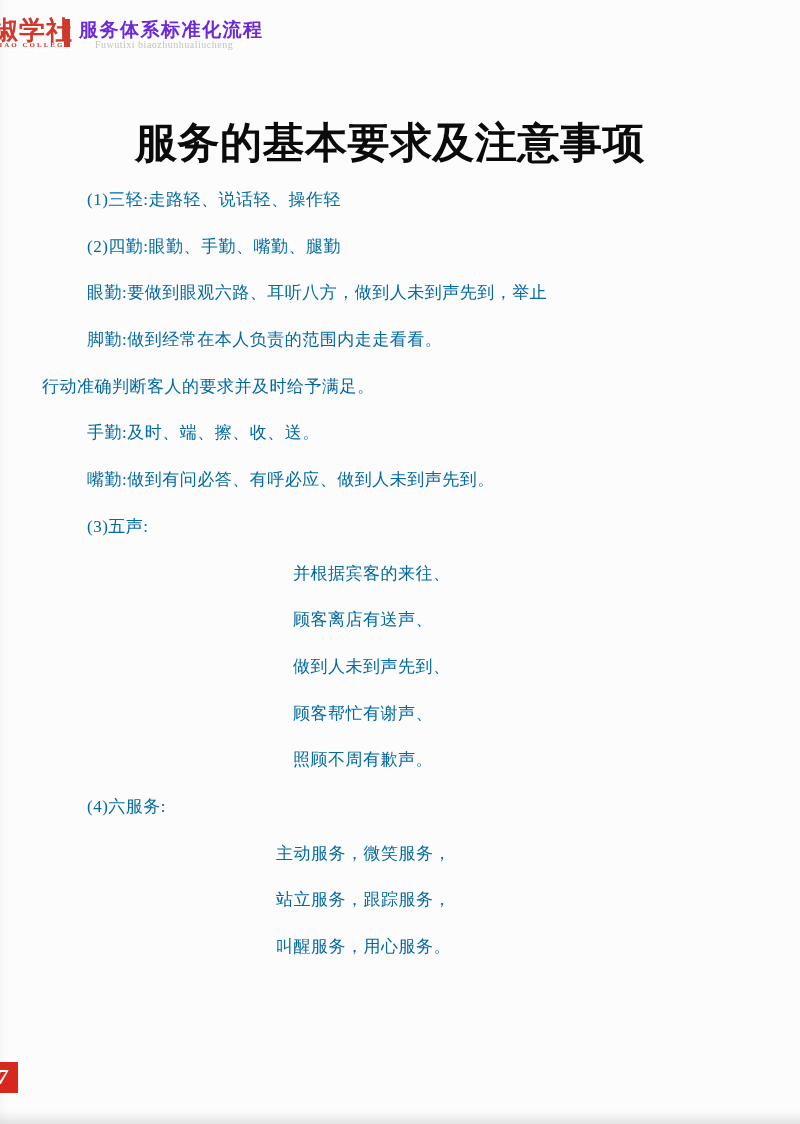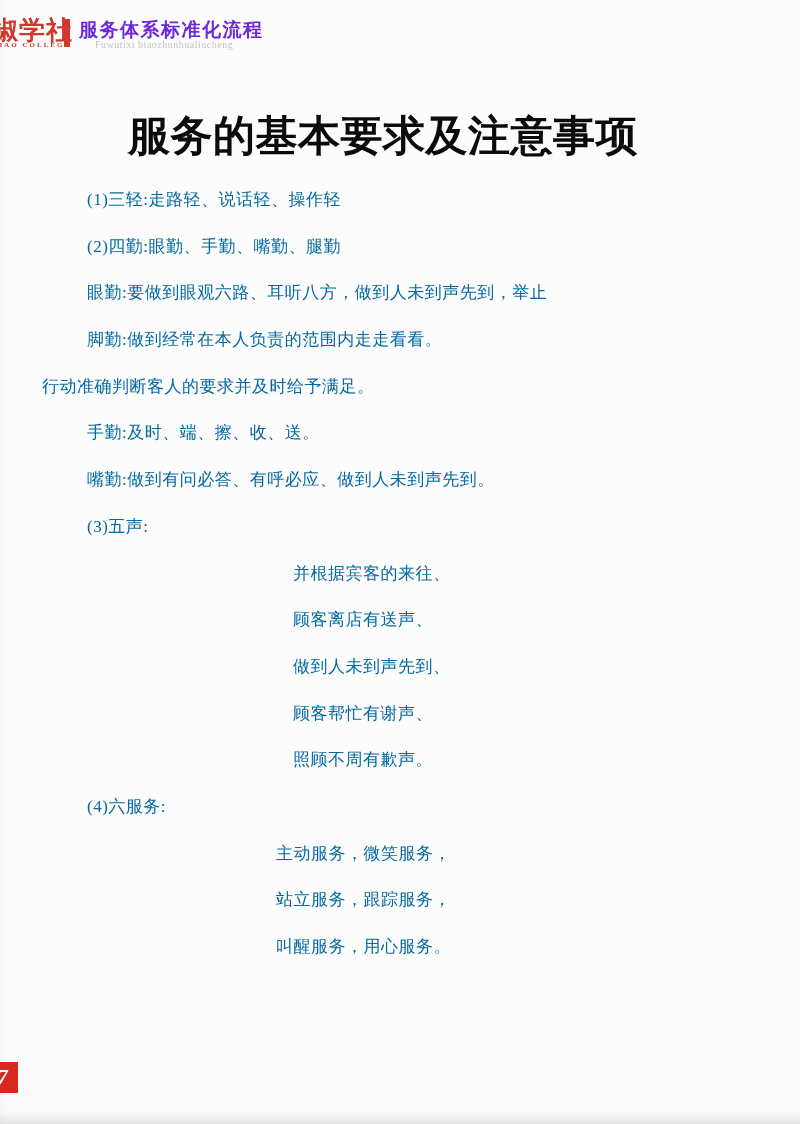--- a/index.html
+++ b/index.html
@@ -36,21 +36,21 @@
   }
   .tagline-pinyin {
     position: absolute; left: 79px; top: 39px;
     font-size: 10px; letter-spacing: 0.5px;
     color: #c2c2c2; white-space: nowrap; margin-left: 16px;
   }
 
   
   .doc-title {
     position: absolute; left: 120px; top: 103px;
-    margin: 8px;
+    margin: 15px;
     font-size: 42px; font-weight: 900; letter-spacing: 0.5px;
     color: #0b0b0b; white-space: nowrap; line-height: 50px;
   }
   .doc-lines {
     position: absolute; left: 42px; top: 177px; width: 730px;
   }
   .line {
     height: 46.7px; line-height: 46.7px;
     font-size: 17px; font-weight: 500; color: #0369a1;
     white-space: nowrap; letter-spacing: 0.5px;

